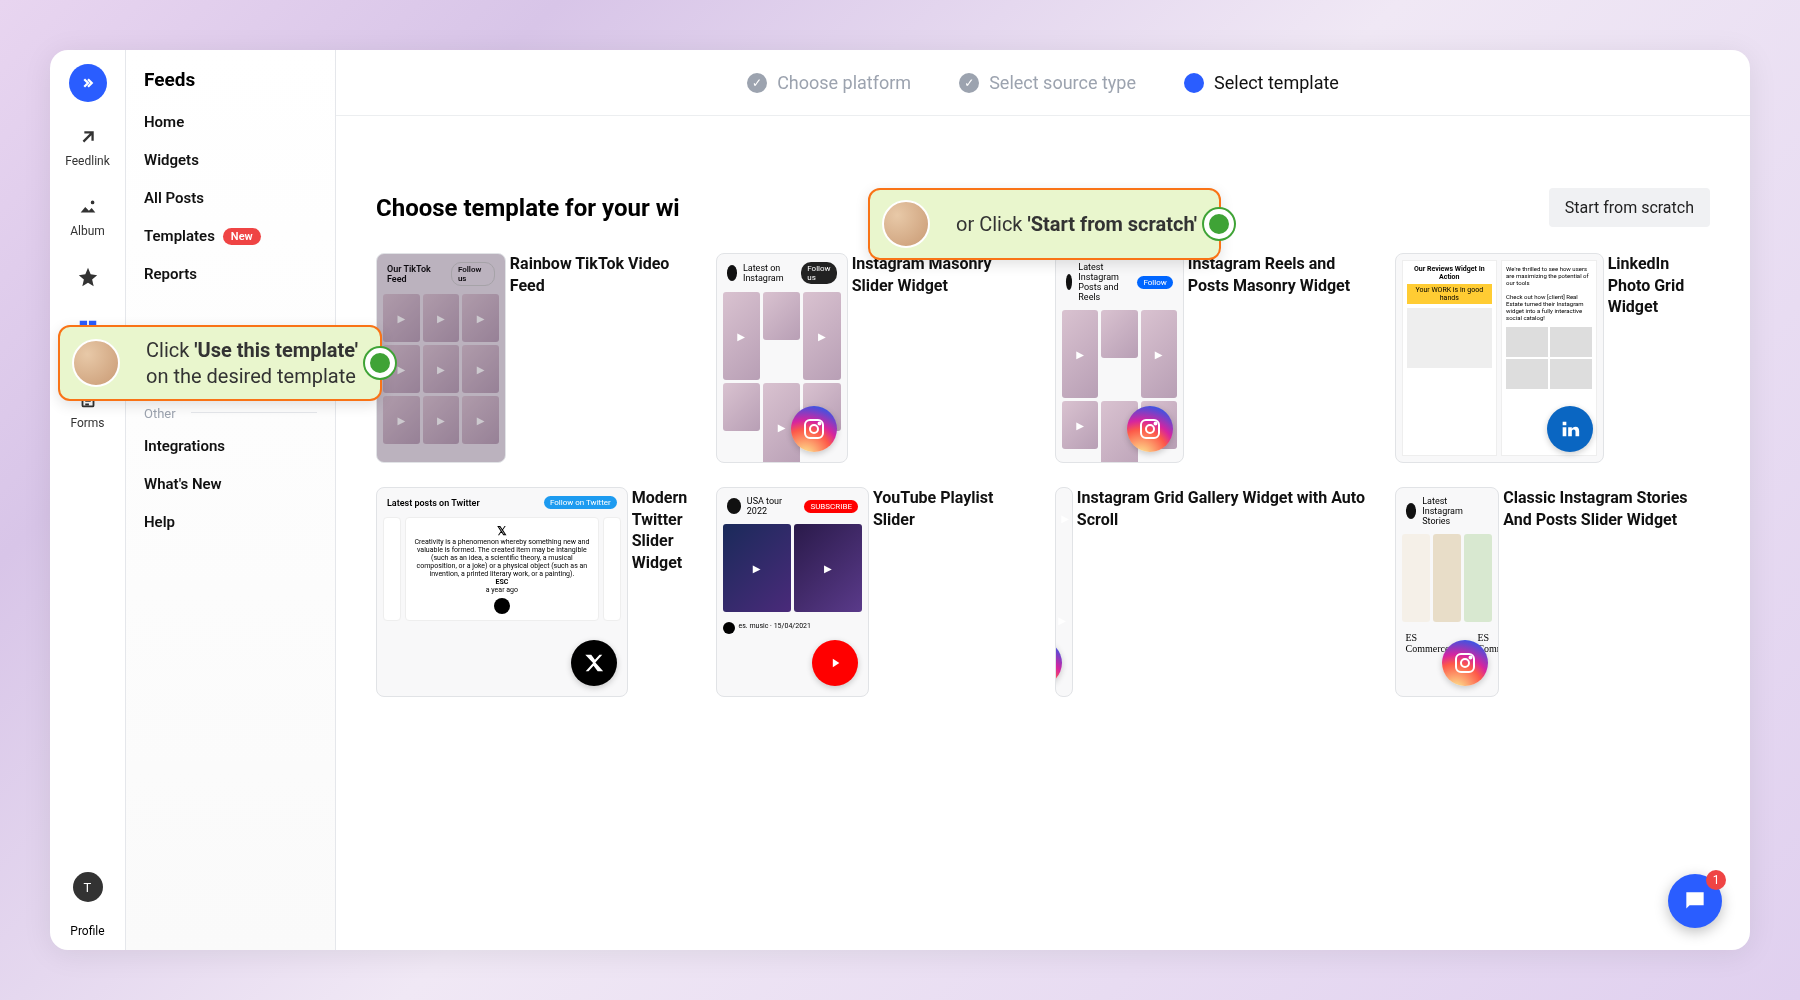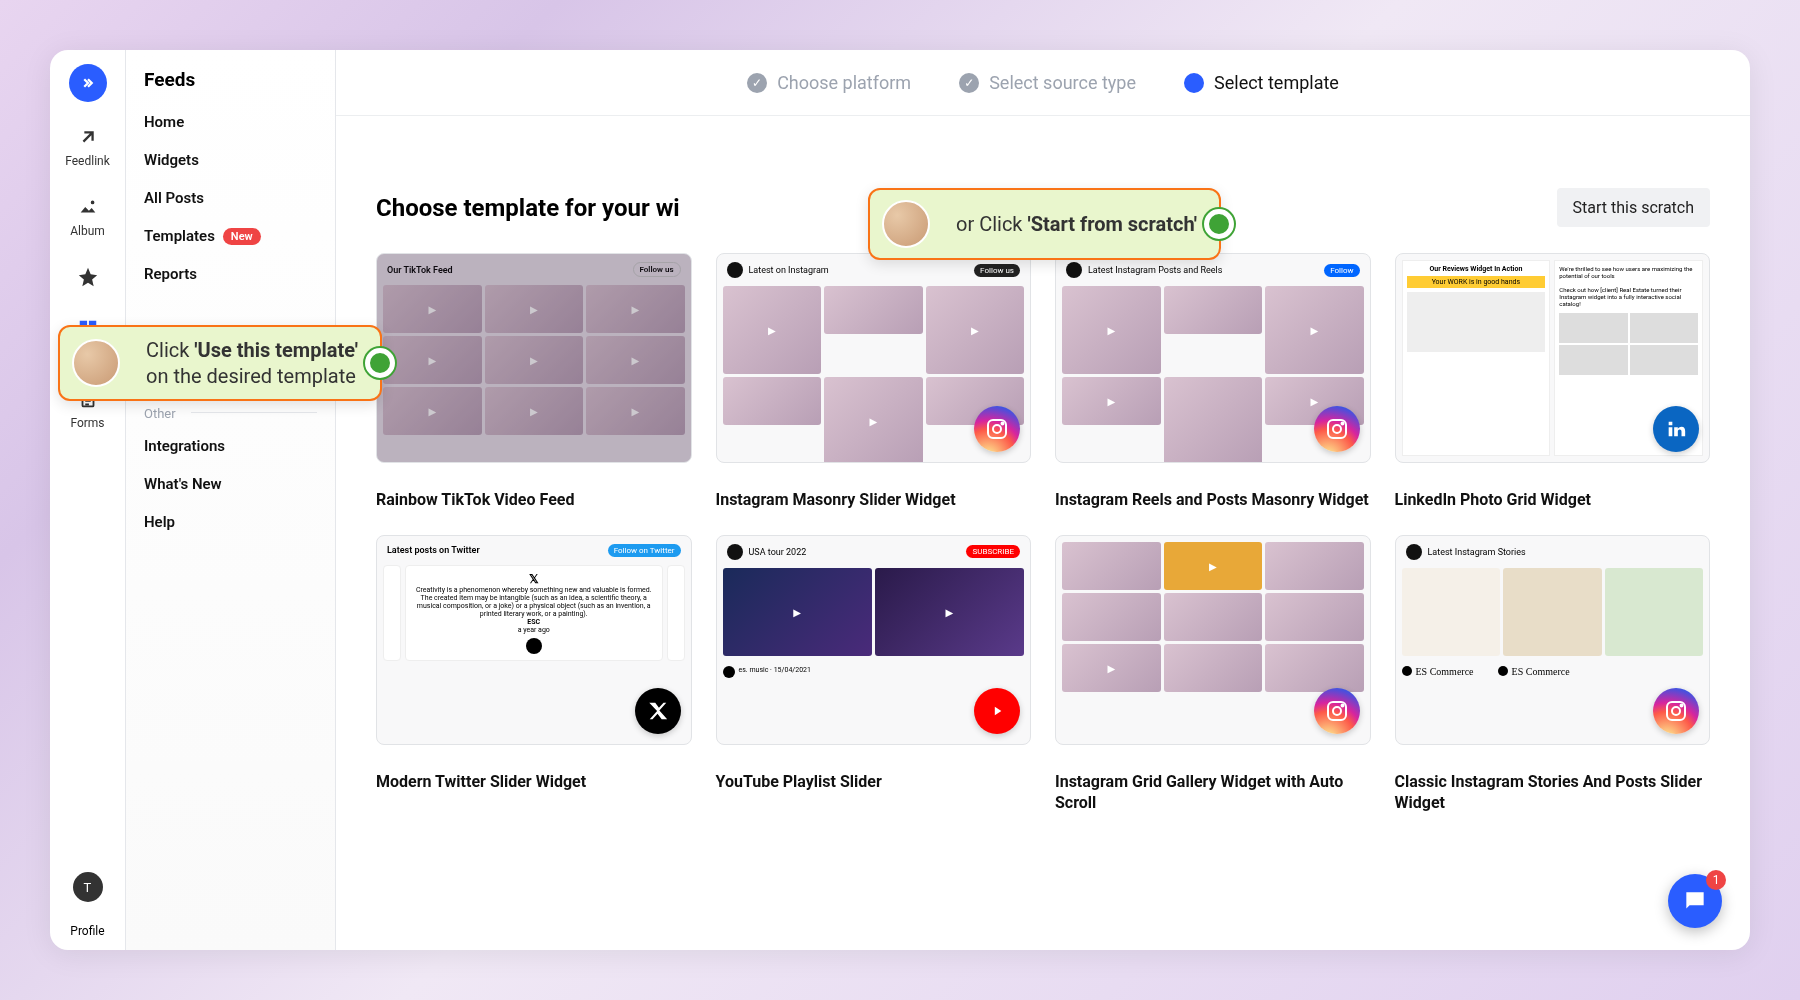--- a/index.html
+++ b/index.html
@@ -67,21 +67,21 @@
 .step.active { color:#111; }
 .step .dot { width:20px; height:20px; border-radius:50%; display:flex; align-items:center; justify-content:center; font-size:12px; }
 .step.active .dot { background:#2a5dff; }
 
 .content { padding: 28px 40px; overflow:hidden; flex:1; position:relative; }
 .header-row { display:flex; align-items:center; justify-content:space-between; margin-bottom:26px;margin-top:44px; }
 .page-title { font-size:24px; font-weight:700; }
 .scratch-btn { background:#f0f1f3; border:none; padding:10px 16px; font-size:16px; border-radius:4px; cursor:pointer; color:#222; }
 
 .grid { display:grid; grid-template-columns: repeat(4, 1fr); gap: 24px 24px; }
-.card { display:flex; flex-direction:column; gap:26px; position:relative; }
+.card { display:flex; gap:4px; position:relative; }
 .thumb { height: 210px; border:1px solid #e1e3e6; border-radius:8px; background:#f8f8f9; position:relative; overflow:hidden; }
 .card-title { font-size:16px; font-weight:700; color:#111; line-height:1.35; }
 
 .badge-ico { position:absolute; right:10px; bottom:10px; width:46px; height:46px; border-radius:50%; background:#fff; display:flex; align-items:center; justify-content:center; box-shadow:0 2px 6px rgba(0,0,0,.2); }
 
 
 .thumb .mock-header { display:flex; align-items:center; gap:6px; padding:8px 10px; font-size:9px; }
 .thumb .mock-header .avatar { width:16px; height:16px; border-radius:50%; background:#111; }
 .thumb .mock-header .follow { margin-left:auto; font-size:8px; padding:2px 6px; border-radius:10px; }
 .grid-tiles { display:grid; gap:3px; padding:0 6px 6px; }
@@ -210,21 +210,21 @@
       </div>
       <div class="step active">
         <span class="dot"></span>
         <span>Select template</span>
       </div>
     </div>
 
     <div class="content">
       <div class="header-row">
         <div class="page-title">Choose template for your wi</div>
-        <button class="scratch-btn">Start this scratch</button>
+        <button class="scratch-btn">Start from scratch</button>
       </div>
 
       <div class="grid">
 
         <div class="card c1">
           <div class="thumb">
             <div class="mock-header" style="justify-content:center; font-weight:600; z-index:0; position:relative;">
               <span>Our TikTok Feed</span>
               <span class="follow" style="border:1px solid #ccc;">Follow us</span>
             </div>

